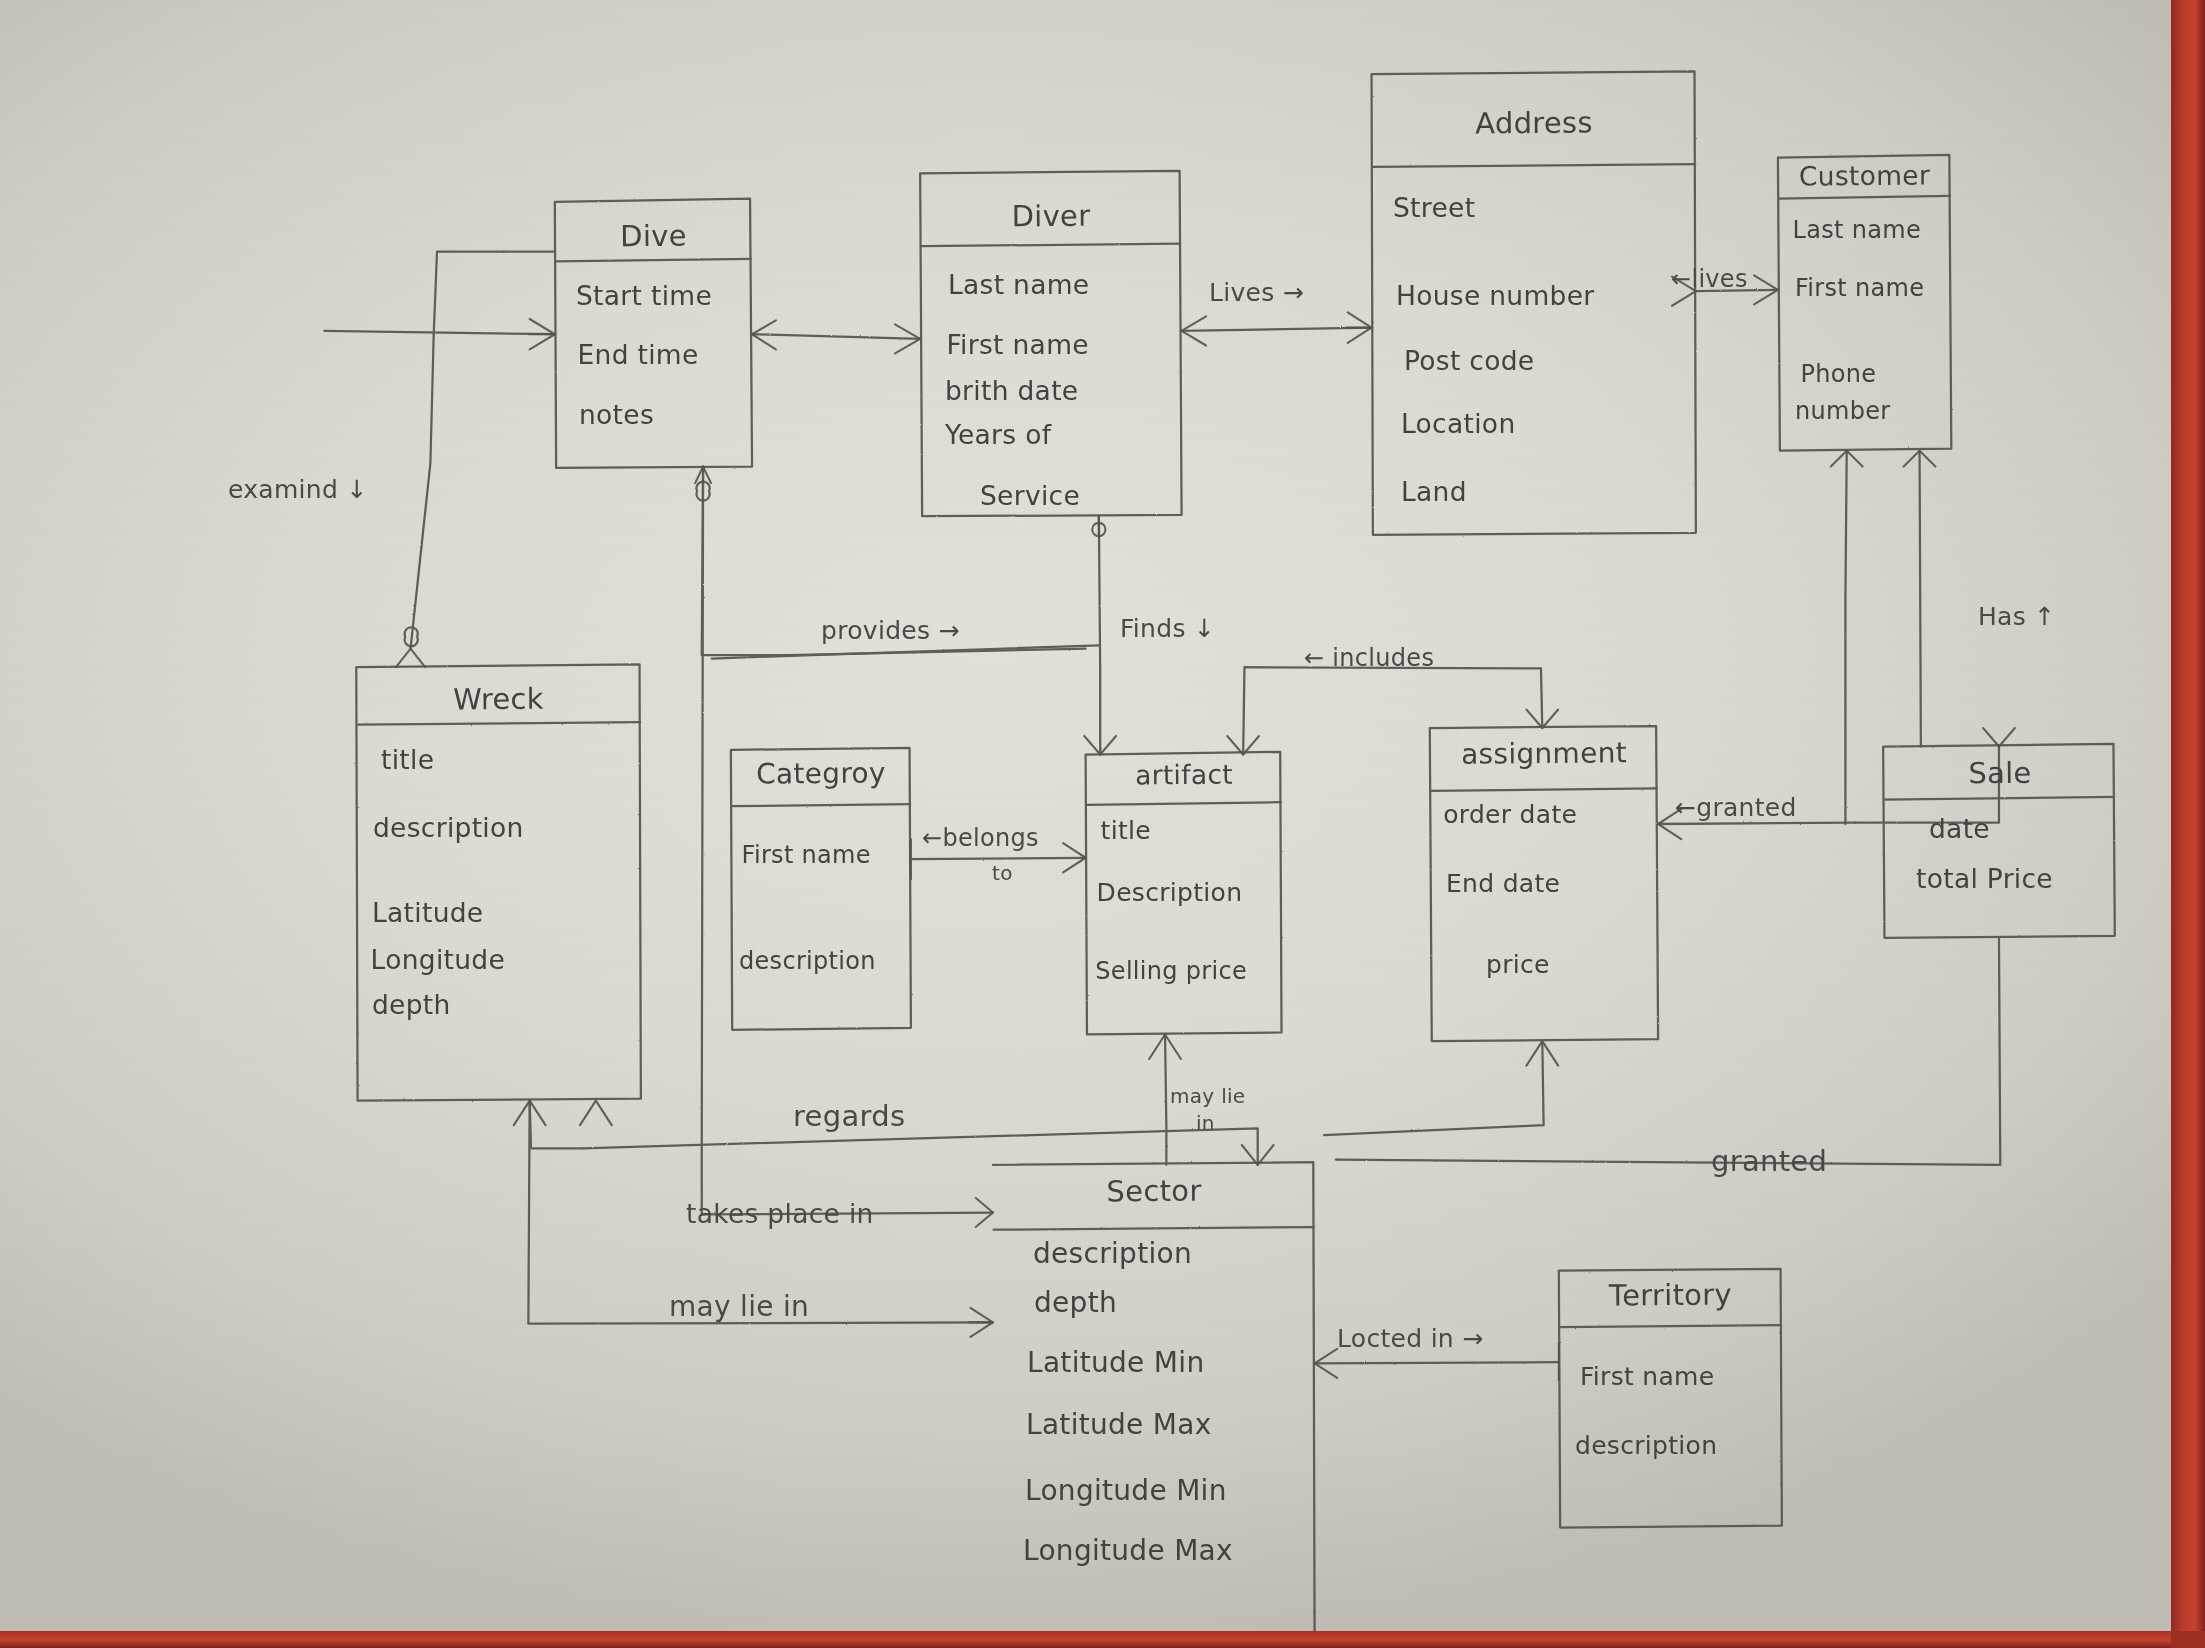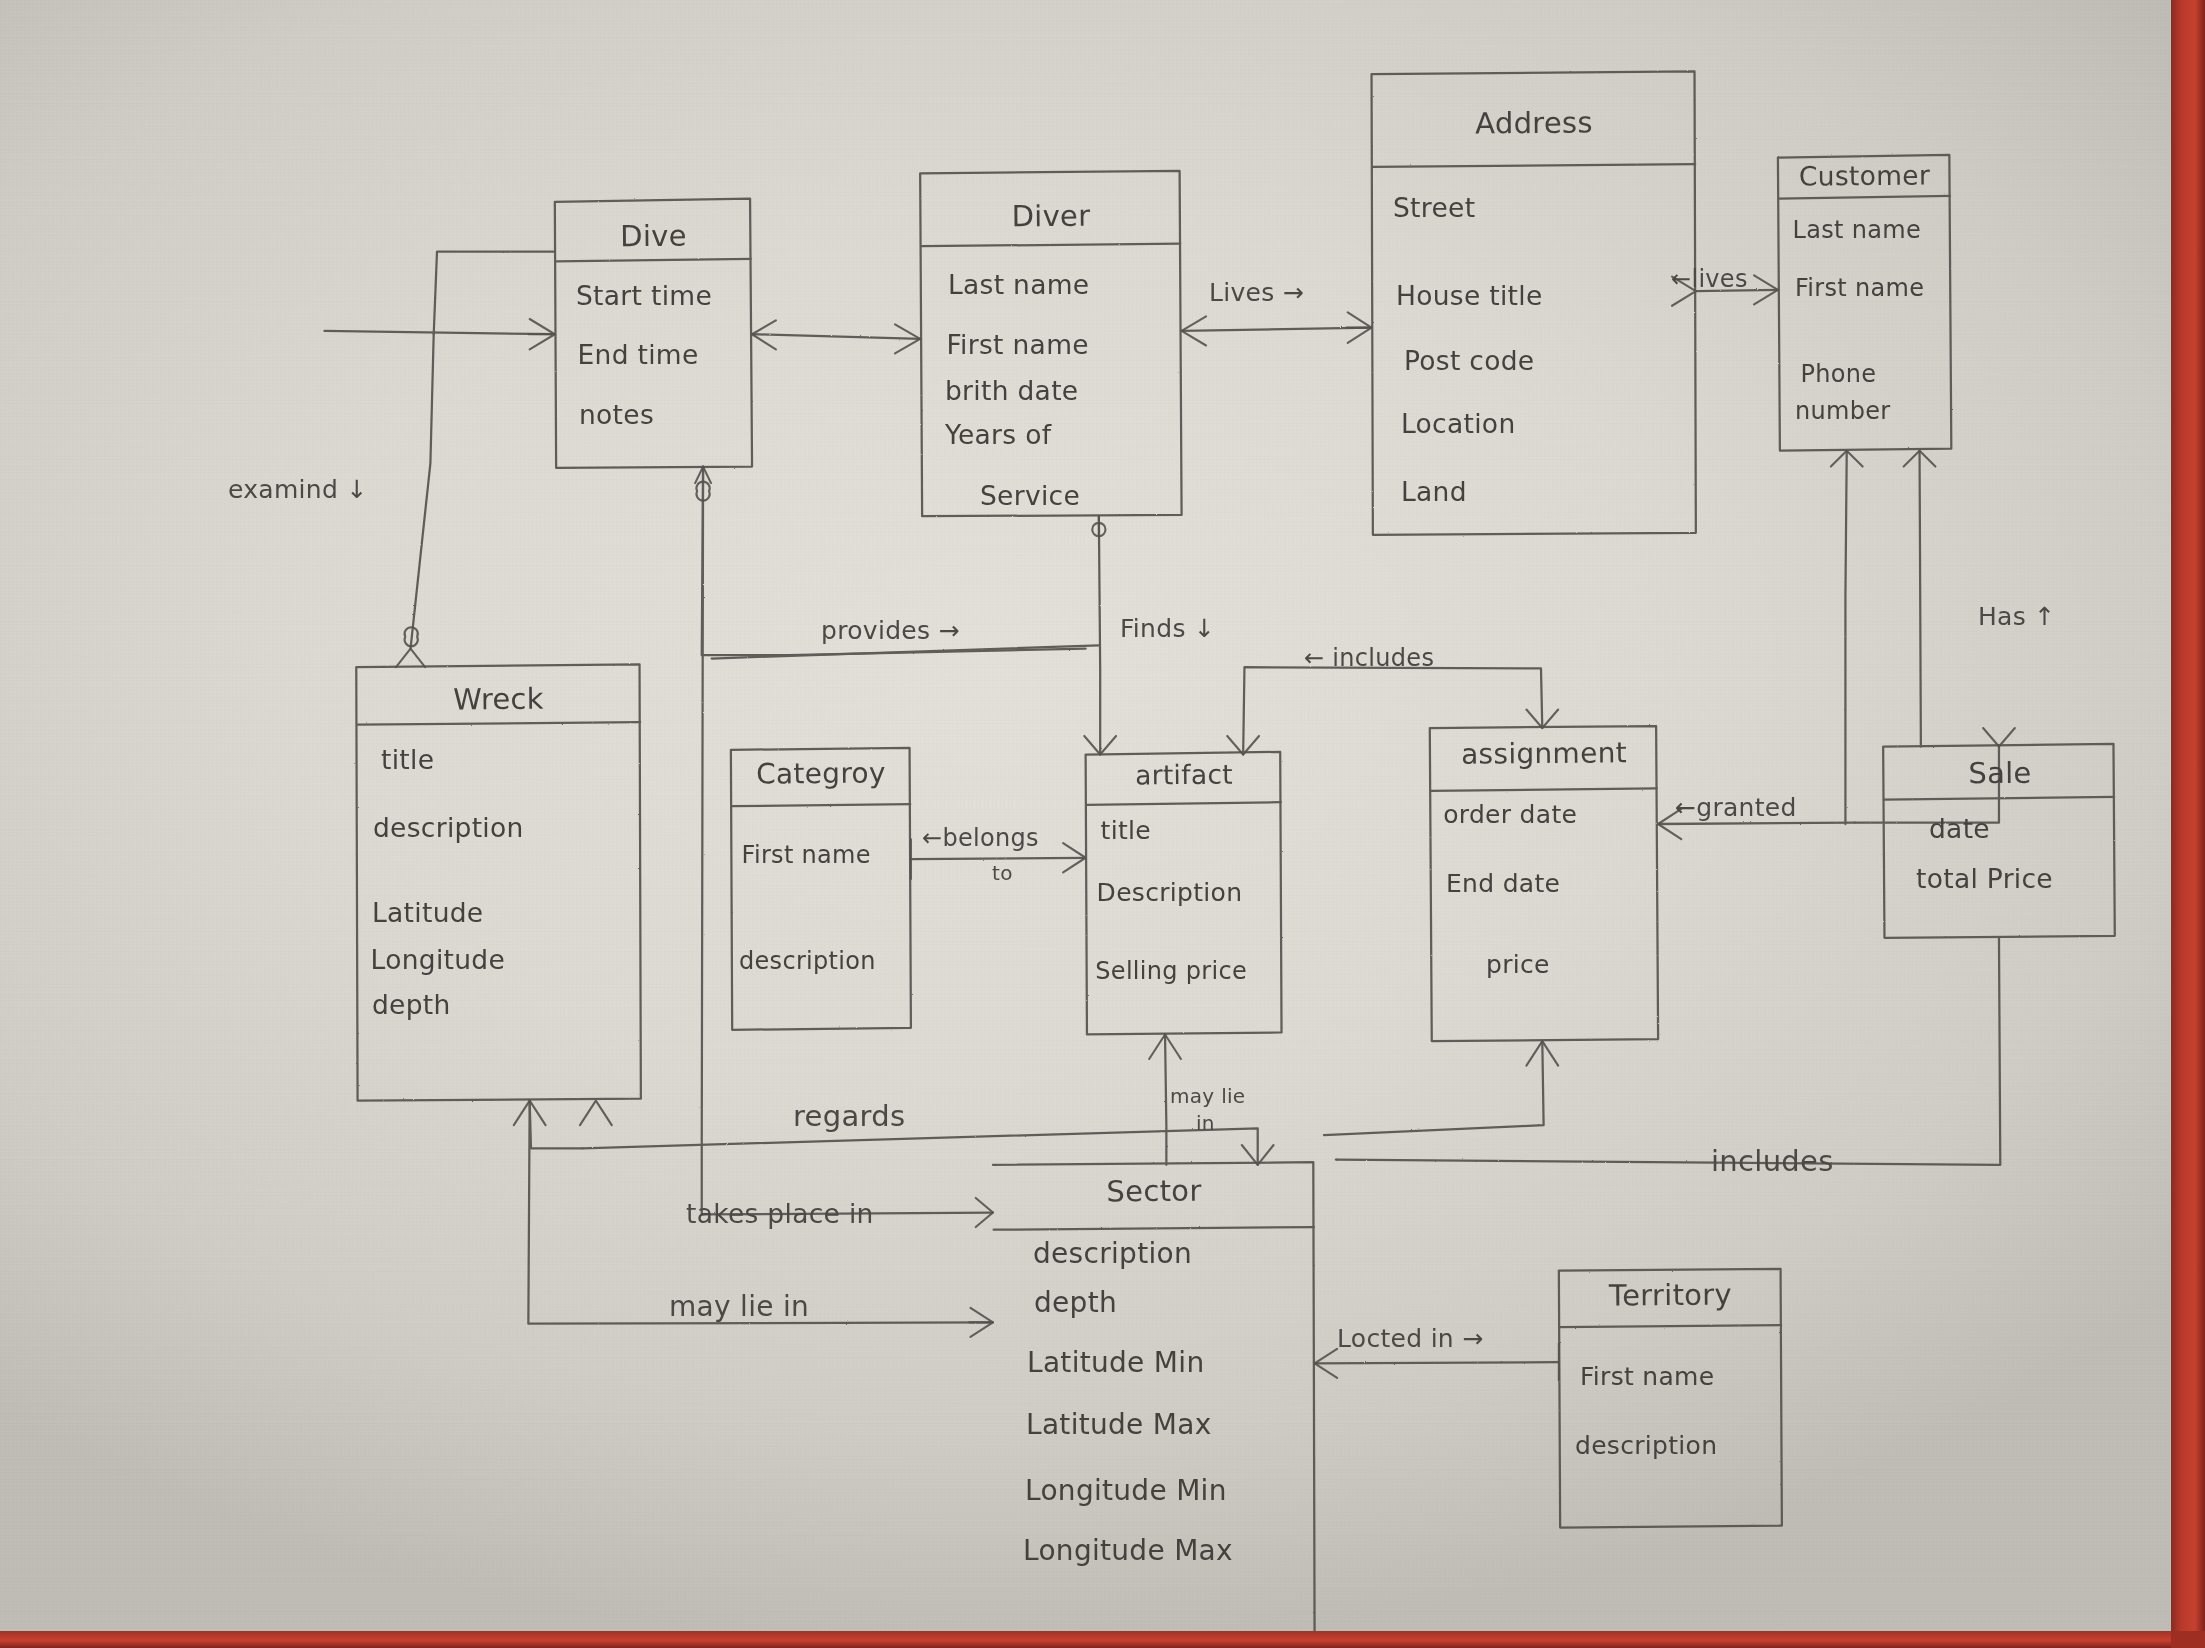--- a/index.html
+++ b/index.html
@@ -227,21 +227,21 @@
   <div class="att" style="left:28px;top:98px;">Last name</div>
   <div class="att" style="left:26.5px;top:158px;">First name</div>
   <div class="att" style="left:25px;top:204px;">brith date</div>
   <div class="att" style="left:25px;top:248px;">Years of</div>
   <div class="att" style="left:60px;top:289px;margin-top:20px;">Service</div>
 </div>
 
 <div class="ent" style="left:1372px;top:72px;width:324px;height:493px;text-decoration:underline;">
   <div class="ttl" style="top:34px;">Address</div>
   <div class="att" style="left:21px;top:120px;">Street</div>
-  <div class="att" style="left:24px;top:208px;">House title</div>
+  <div class="att" style="left:24px;top:208px;">House number</div>
   <div class="att" style="left:32px;top:273px;">Post code</div>
   <div class="att" style="left:29px;top:336px;">Location</div>
   <div class="att" style="left:29px;top:404px;">Land</div>
 </div>
 
 <div class="ent" style="left:1778px;top:155px;width:173px;height:296px;">
   <div class="ttl" style="top:5.3px;font-size:26.5px;">Customer</div>
   <div class="att" style="left:14.6px;top:61px;font-size:24px;">Last name</div>
   <div class="att" style="left:17px;top:119px;font-size:24px;">First name</div>
   <div class="att" style="left:22.5px;top:205px;font-size:24px;">Phone</div>
@@ -307,19 +307,19 @@
 <div class="rel" style="left:1304px;top:644px;font-size:24px;">← includes</div>
 <div class="rel" style="left:922px;top:824px;font-size:24px;">←belongs</div>
 <div class="rel" style="left:992px;top:861px;font-size:20px;">to</div>
 <div class="rel" style="left:1675px;top:793px;">←granted</div>
 <div class="rel" style="left:1978px;top:602px;">Has ↑</div>
 <div class="rel" style="left:793px;top:1099px;font-size:29px;">regards</div>
 <div class="rel" style="left:1170px;top:1084px;font-size:20px;">may lie</div>
 <div class="rel" style="left:1196px;top:1111px;font-size:20px;">in</div>
 <div class="rel" style="left:686px;top:1198px;font-size:26.5px;">takes place in</div>
 <div class="rel" style="left:669px;top:1290px;font-size:28px;">may lie in</div>
-<div class="rel" style="left:1711px;top:1144px;font-size:29px;">includes</div>
+<div class="rel" style="left:1711px;top:1144px;font-size:29px;">granted</div>
 <div class="rel" style="left:1337px;top:1324px;font-size:25px;">Locted in →</div>
 
 <div id="deskR"></div>
 <div id="deskB"></div>
 <div id="deskCorner"></div>
 
 
 </body></html>

